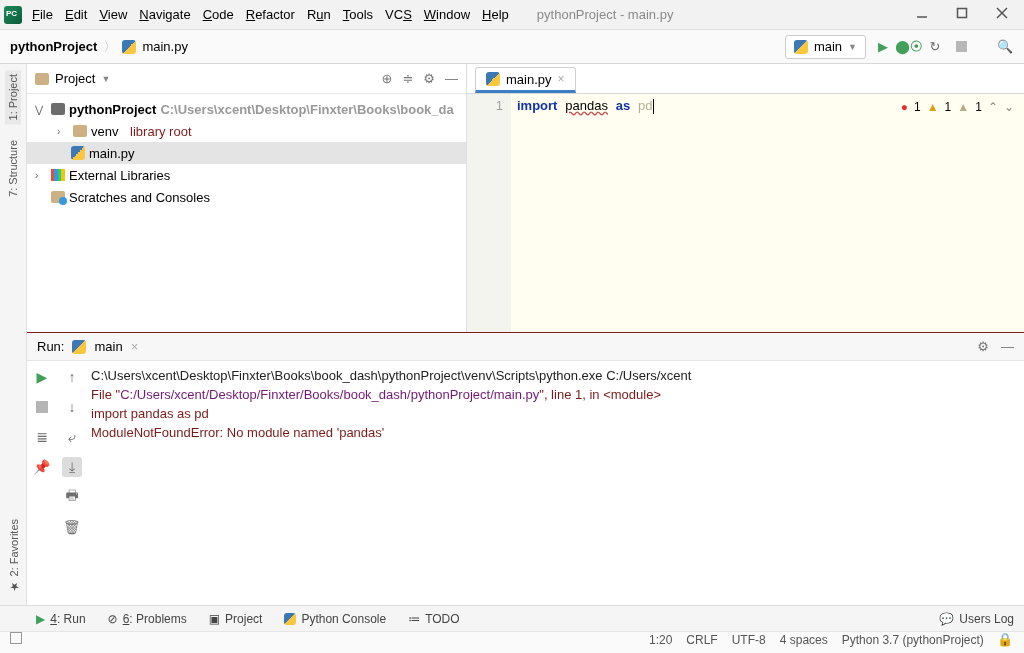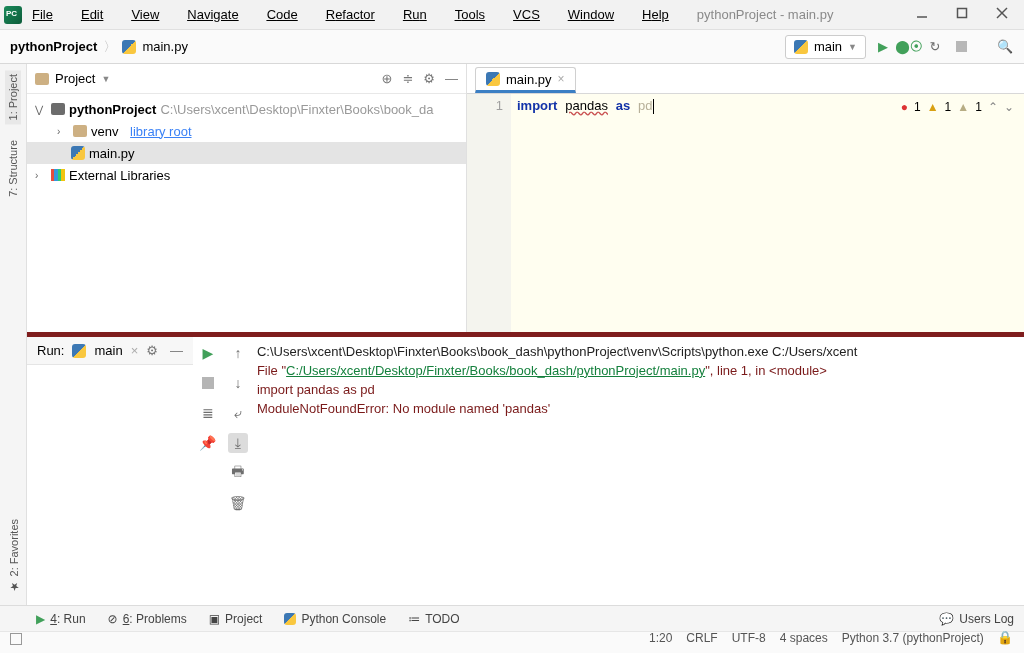--- a/index.html
+++ b/index.html
@@ -1,20 +1,20 @@
 <!DOCTYPE html>
 <html><head>
 <meta charset="utf-8">
 <style>
 * { margin:0; padding:0; box-sizing:border-box; font-family:"Segoe UI",Arial,sans-serif; }
 body { width:1024px; height:653px; background:#fff; overflow:hidden; font-size:13px; color:#000; position:relative; }
 .titlebar { height:30px; display:flex; align-items:center; padding:0 4px; background:#f2f2f2; border-bottom:1px solid #e0e0e0; }
 .titlebar .app-icon { width:18px; height:18px; background:linear-gradient(135deg,#1a8a5a 0%,#0d5c3a 100%); border-radius:3px; margin-right:10px; position:relative; }
 .titlebar .app-icon::after{content:"PC";position:absolute;color:#fff;font-size:8px;font-weight:bold;left:2px;top:3px;}
-.titlebar .menu { display:flex; gap:28px;text-decoration:underline; }
+.titlebar .menu { display:flex; gap:12px; }
 .titlebar .menu span { cursor:pointer; }
 .titlebar .menu u { text-decoration:underline; }
 .titlebar .wintitle { margin-left:28px; color:#8a8a8a; font-size:13px; }
 .titlebar .winbtns { margin-left:auto; display:flex; gap:28px; padding-right:12px; color:#555;}
 .winbtns svg { width:12px; height:12px; }
 .navbar { height:34px; display:flex; align-items:center; padding:0 10px; border-bottom:1px solid #d8d8d8; background:#fafafa;}
 .crumb { display:flex; align-items:center; gap:6px; }
 .crumb .sep { color:#bbb; }
 .pyfile-ico { width:14px;height:14px;display:inline-block;position:relative; }
 .pyfile-ico::before{content:"";position:absolute;inset:0;background:linear-gradient(135deg,#3c78b4 50%,#f9c73f 50%);border-radius:3px;}
@@ -35,62 +35,62 @@
 .projhead .right span{cursor:pointer;}
 .tree { flex:1; overflow:auto; font-size:13px; padding-top:4px;}
 .treerow { display:flex; align-items:center; height:22px; gap:4px; padding-left:8px; white-space:nowrap; cursor:pointer;}
 .treerow.sel { background:#e4e4e4; }
 .treerow .arrow{width:12px;color:#666;font-size:10px;}
 .treerow .fold{width:14px;height:12px;background:#cdb083;border-radius:2px;}
 .treerow .fold.root{background:#6c6c6c;}
 .treerow .lib{width:14px;height:12px;background:linear-gradient(to right,#e74c3c 0 25%,#3498db 25% 50%,#2ecc71 50% 75%,#f1c40f 75%);}
 .treerow .scratch{width:14px;height:12px;background:#cdb083;border-radius:2px;position:relative;}
 .treerow .scratch::after{content:"";position:absolute;right:-2px;bottom:-2px;width:8px;height:8px;background:#3498db;border-radius:50%;}
-.treerow .path{color:#999;}
-.treerow .libroot{color:#3b82f6;text-decoration:underline;}
+.treerow .path{color:#999;font-weight:bold;}
+.treerow .libroot{color:#7f1d1d;}
 .editor { flex:1; display:flex; flex-direction:column; }
 .tabbar { height:30px; display:flex; align-items:flex-end; border-bottom:1px solid #d8d8d8; padding-left:8px;}
 .etab{ height:26px; display:flex; align-items:center; gap:6px; padding:0 10px; border:1px solid #d0d0d0; border-bottom:3px solid #3b7fc4; background:#fff; font-size:13px; border-radius:3px 3px 0 0;}
 .etab .xx{color:#aaa;font-size:12px;cursor:pointer;}
 .codearea { flex:1; display:flex; background:#fffef0; position:relative; }
 .gutter { width:44px; background:#f4f4ee; color:#a0a0a0; text-align:right; padding:4px 8px 0 0; font-family:"Consolas",monospace; font-size:13px;}
 .codetxt { padding:4px 6px; font-family:"Consolas",monospace; font-size:13px; }
 .codetxt .kw{color:#1232a8;font-weight:bold;}
 .codetxt .under{text-decoration:underline wavy #c94f4f;text-align:right;}
 .codetxt .pend{color:#b7b099;}
 .codetxt .caret{display:inline-block;width:1px;height:15px;background:#000;vertical-align:middle;}
 .insp { position:absolute; right:10px; top:6px; display:flex; gap:6px; align-items:center; font-size:12px;}
 .insp .e{color:#d33;}
 .insp .w{color:#d8a012;}
 .insp .ww{color:#b7ad84;}
 .insp .chevup{color:#888;}
-.runpanel { border-top:5px solid #7f1d1d; height:290px; display:flex; flex-direction:row; background:#fff;}
+.runpanel { border-top:1px solid #7f1d1d; height:290px; display:flex; flex-direction:column; background:#fff;}
 .runhead { height:28px; display:flex; align-items:center; padding:0 10px; gap:8px; border-bottom:1px solid #e5e5e5; background:#f7f7f7;}
 .runhead .xx{color:#aaa;cursor:pointer;}
 .runhead .right{margin-left:auto;display:flex;gap:12px;color:#777;}
 .runbody { flex:1; display:flex; overflow:hidden;}
 .runtools { width:60px; display:flex; padding-top:6px;}
 .runtools .col{width:30px;display:flex;flex-direction:column;align-items:center;gap:10px;}
 .runtools .btn{width:20px;height:20px;display:flex;align-items:center;justify-content:center;color:#6e6e6e;cursor:pointer;font-size:14px;}
 .runtools .btn.play{color:#41a05a;}
 .runtools .btn.stop{width:12px;height:12px;background:#b5b5b5;}
 .runtools .btn.sel{background:#dcdcdc;border-radius:3px;}
 .console { flex:1; overflow:auto; font-family:"Consolas",monospace; font-size:13px; padding:6px 4px; line-height:1.45; white-space:nowrap;}
 .console .path{color:#222;}
 .console .tb{color:#7a1a1a;}
 .console .file{color:#7a1a1a;}
-.console .link{color:#15803d;text-decoration:underline;margin-top:13px;}
+.console .link{color:#701a75;margin-top:13px;}
 .console .err{color:#7a1a1a;}
 .console .exit{color:#2a2aa8;}
 .bottombar { position:absolute; bottom:22px; left:0; right:0; height:26px; background:#f5f5f5; border-top:1px solid #dcdcdc; display:flex; align-items:center; padding:0 10px; gap:22px; font-size:12px; color:#444;}
 .bottombar .item{display:flex;align-items:center;gap:5px;cursor:pointer;}
 .bottombar .item u{text-decoration:underline;}
 .bottombar .play{color:#41a05a;}
 .bottombar .right{margin-left:auto;display:flex;align-items:center;gap:5px;}
-.statusbar { position:absolute; bottom:0; left:0; right:0; height:22px; background:#fafafa; border-top:1px solid #e6e6e6; display:flex; align-items:flex-end; padding:8px 10px; gap:14px; font-size:12px; color:#555;}
+.statusbar { position:absolute; bottom:0; left:0; right:0; height:22px; background:#fafafa; border-top:1px solid #e6e6e6; display:flex; align-items:flex-start; padding:0 10px; gap:14px; font-size:12px; color:#555;}
 .statusbar .sq{width:12px;height:12px;border:1px solid #999;}
 .statusbar .right{margin-left:auto;display:flex;gap:14px;align-items:center;}
 .statusbar .lock{font-size:13px;color:#888;}
 .sideleft2 { position:absolute; left:0; top:332px; width:27px; bottom:48px; background:#f5f5f5; border-right:1px solid #e0e0e0; display:flex; flex-direction:column; align-items:center; justify-content:flex-end; padding-bottom:8px;}
 </style>
 </head>
 <body>
 
 <div class="titlebar">
   <div class="app-icon"></div>
@@ -182,20 +182,25 @@
       </div>
       <div class="treerow sel" style="padding-left:44px">
         <span class="pyfile-ico"></span>
         <span>main.py</span>
       </div>
       <div class="treerow">
         <span class="arrow">›</span>
           <span class="lib"></span>
         <span>External Libraries</span>
       </div>
+      <div class="treerow">
+        <span class="arrow"></span>
+          <span class="scratch"></span>
+        <span>Scratches and Consoles</span>
+      </div>
     </div>
   </div>
 
   <div class="editor">
     <div class="tabbar">
       <div class="etab">
         <span class="pyfile-ico"></span>
         <span>main.py</span>
         <span class="xx">×</span>
       </div>

